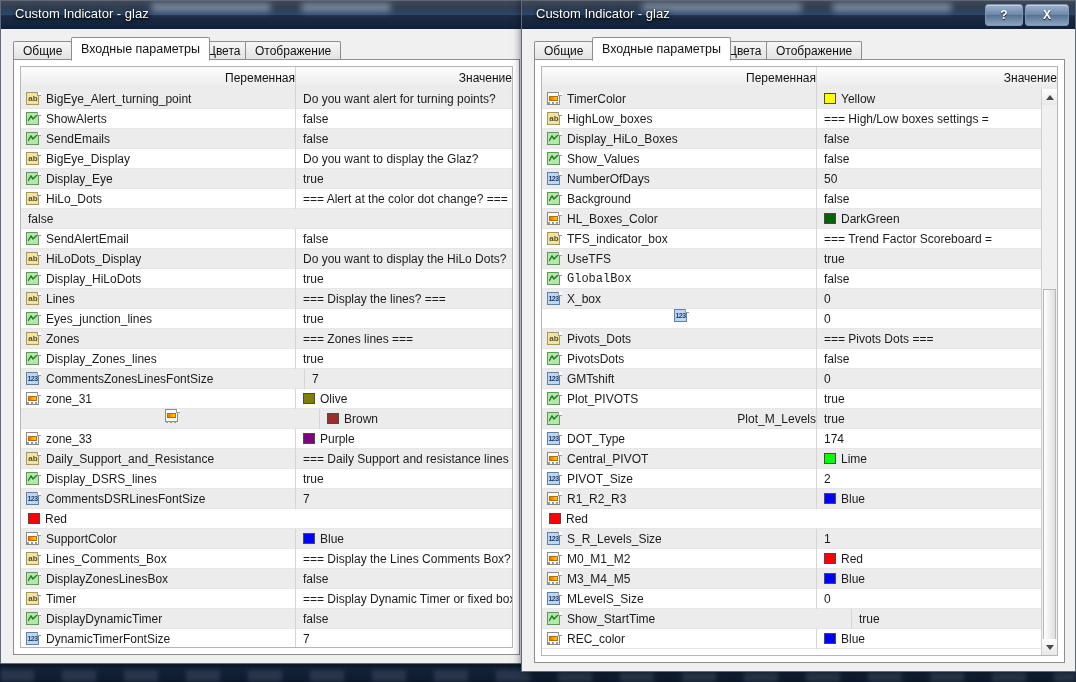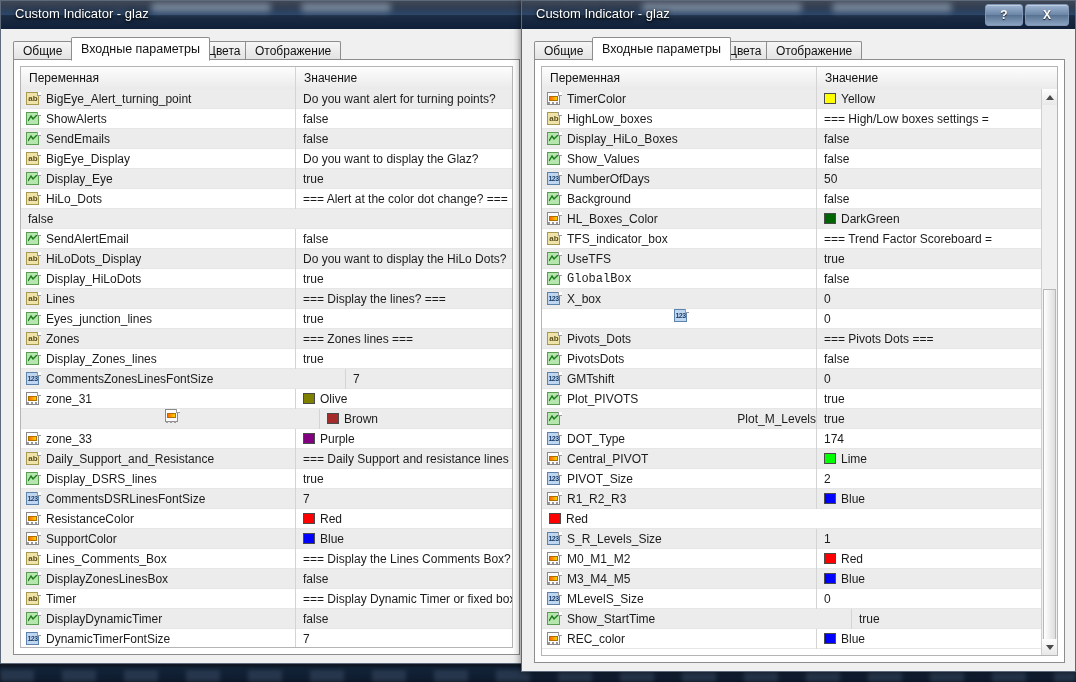--- a/index.html
+++ b/index.html
@@ -113,21 +113,21 @@
     overflow:hidden;
   }
   .ghead{
     display:flex;height:22px;
     background:linear-gradient(180deg,#fdfdfd,#eaeaea);
     border-bottom:1px solid #c6c6c6;
     font-size:12px;color:#111;
   }
   .ghead .hc{
     line-height:22px;padding-left:8px;box-sizing:border-box;
-    border-right:1px solid #d4d4d4;overflow:hidden;white-space:nowrap;
+    border-right:1px solid #d4d4d4;overflow:hidden;white-space:nowrap;text-align:right;
   }
   .rows{position:absolute;left:0;right:0;top:22px;bottom:0;overflow:hidden;}
   .row{
     display:flex;height:20px;align-items:center;
     border-bottom:1px solid #e6e6e6;
     font-size:12px;color:#1b1b1b;box-sizing:border-box;
   }
   .row.alt{background:#ececec;}
   .row:not(.alt){background:#ffffff;}
   .cname{
@@ -422,21 +422,21 @@
                     <polyline points="0,6 3,1 5,4 9,0" fill="none" stroke="#1d7a1d" stroke-width="1.4"></polyline>
                   </svg>
                 </span>
                 <span>Display_Zones_lines</span>
               </div>
               <div class="cval">
                 <span>true</span>
               </div>
             </div>
             <div class="row alt">
-              <div class="cname" style="width: 325px; align-items: center;">
+              <div class="cname" style="width: 284px; align-items: center;">
                 <span class="ticon num">
                   <span class="pg"></span>
                   <span class="dog"></span>
                   <span class="lbl">123</span>
                 </span>
                 <span>CommentsZonesLinesFontSize</span>
               </div>
               <div class="cval">
                 <span>7</span>
               </div>
@@ -521,29 +521,20 @@
                   <span class="dog"></span>
                   <span class="lbl">123</span>
                 </span>
                 <span>CommentsDSRLinesFontSize</span>
               </div>
               <div class="cval">
                 <span>7</span>
               </div>
             </div>
             <div class="row">
-              <div class="cname" style="width: 275px;">
-                <span class="ticon col">
-                  <span class="pg"></span>
-                  <span class="dog"></span>
-                  <span class="bar"></span>
-                  <span class="dash"></span>
-                </span>
-                <span>ResistanceColor</span>
-              </div>
               <div class="cval">
                 <span class="swatch" style="background: rgb(255, 0, 0);"></span>
                 <span>Red</span>
               </div>
             </div>
             <div class="row alt">
               <div class="cname" style="width: 275px;">
                 <span class="ticon col">
                   <span class="pg"></span>
                   <span class="dog"></span>

